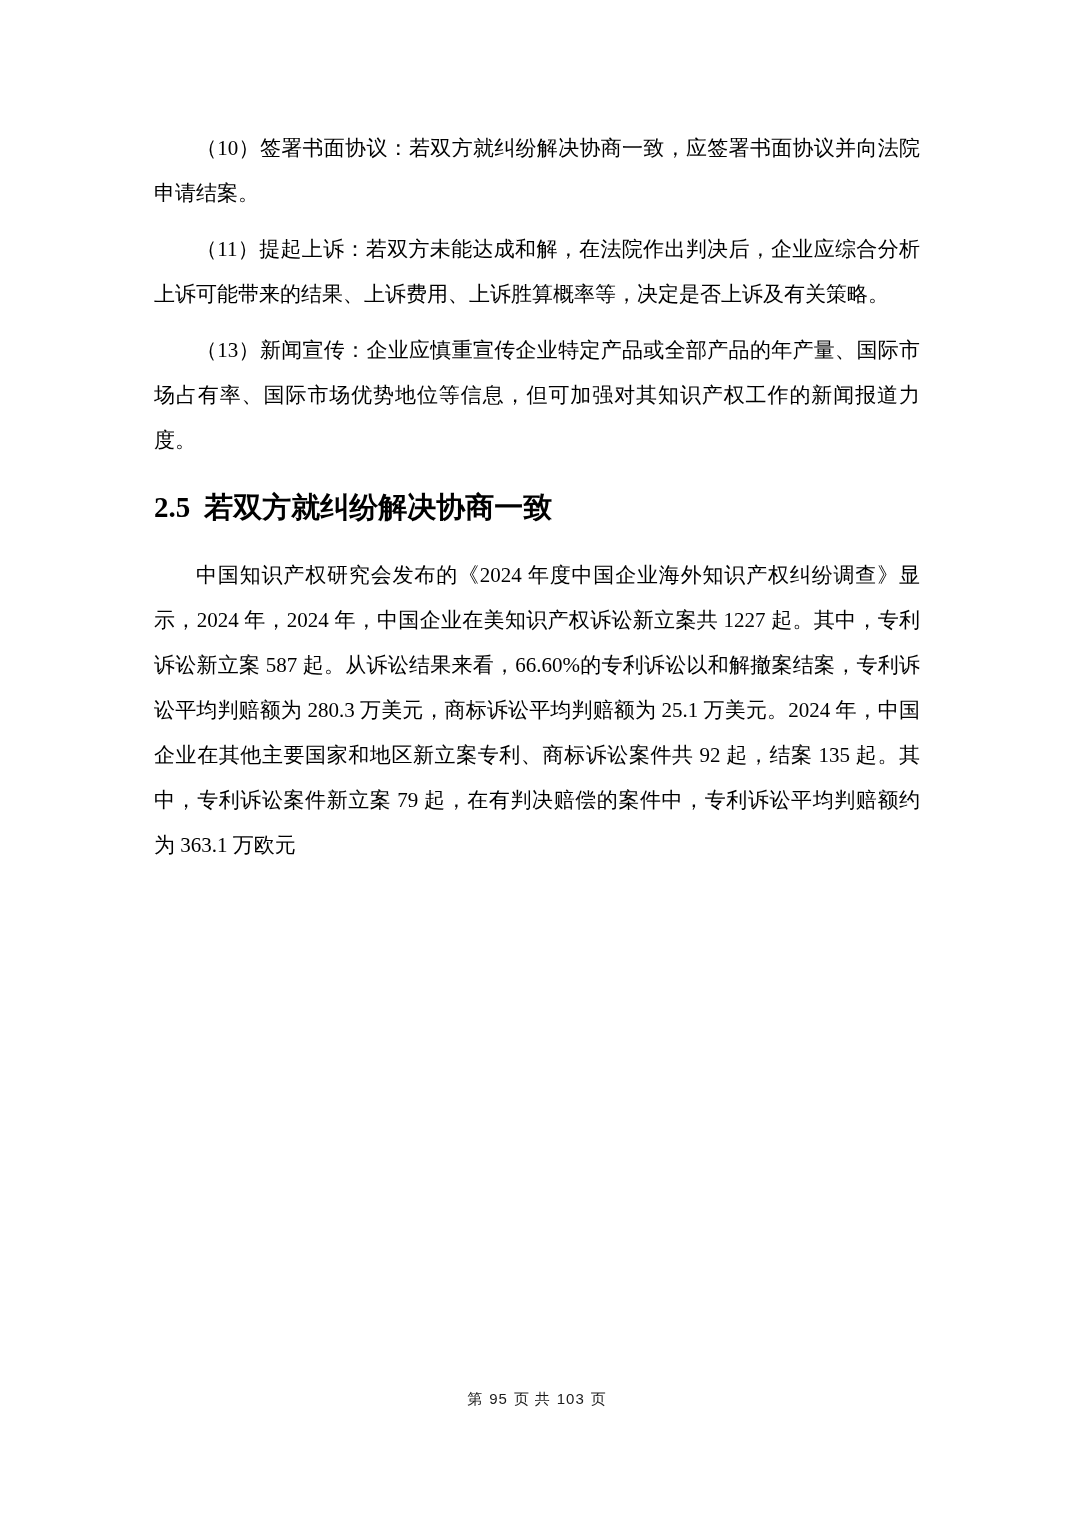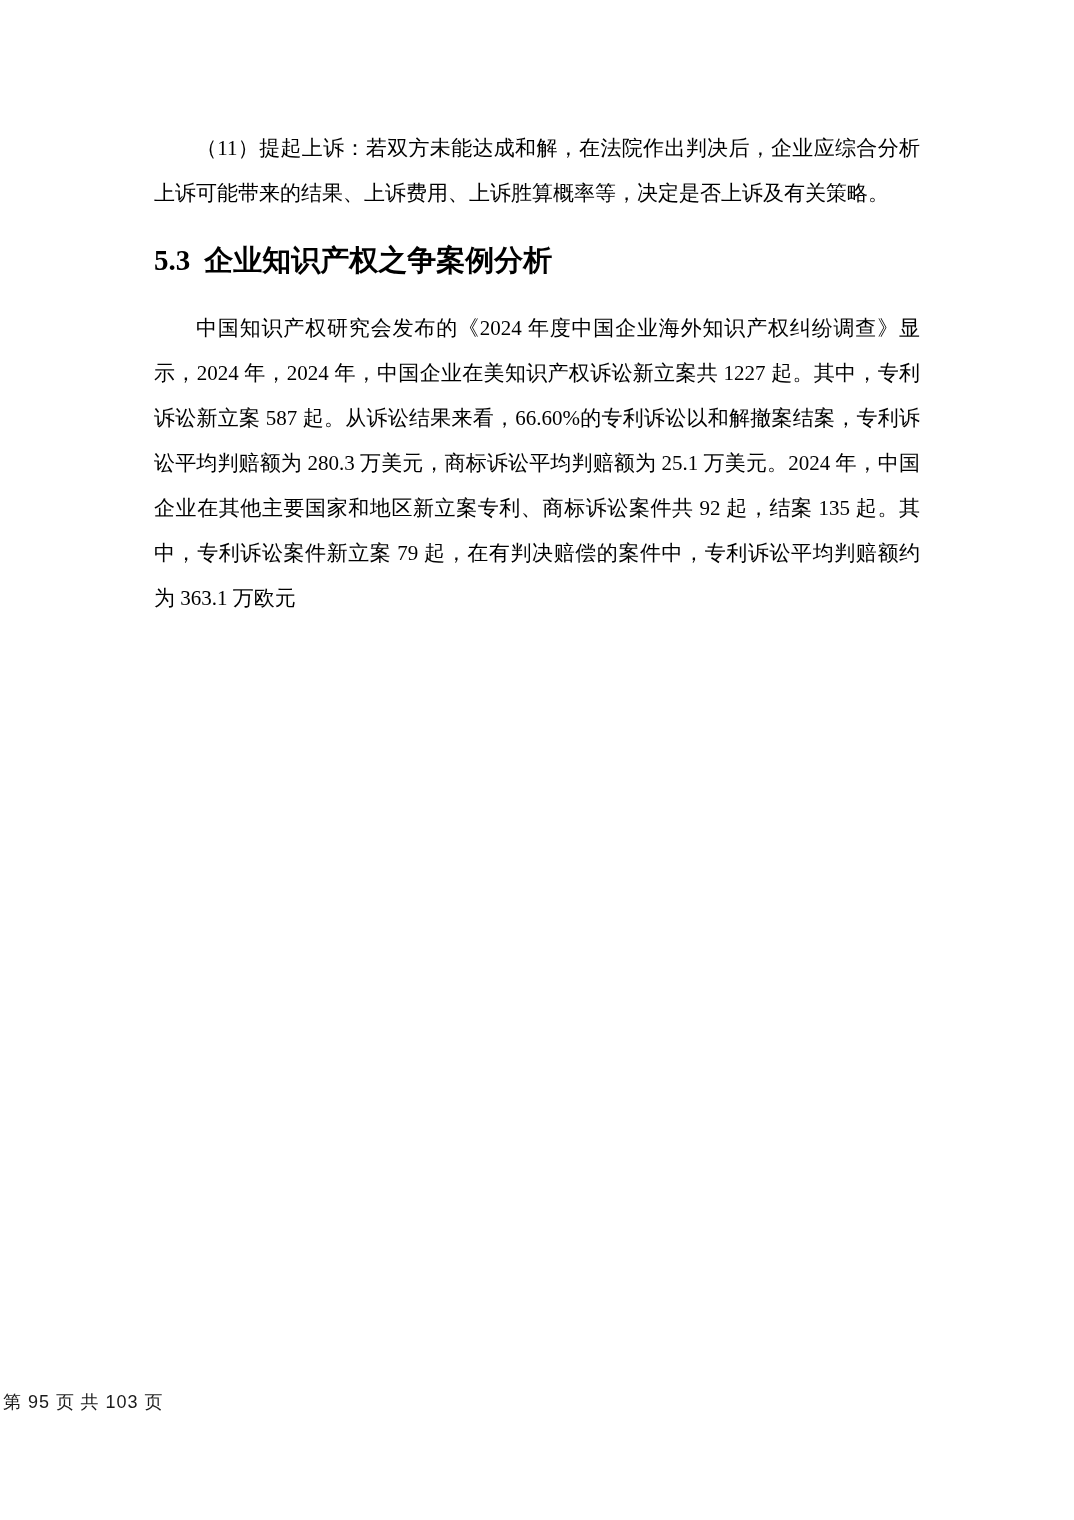--- a/index.html
+++ b/index.html
@@ -39,46 +39,49 @@
   }
   .section-number {
     display: inline-block;
     margin-right: 14px;
   }
   .page-footer {
     position: absolute;
     left: 0;
     top: 1390px;
     width: 100%;
-    font-size: 18px;
+    text-align: center;
+    font-size: 15px;
     color: #1a1a1a;
     letter-spacing: 1px;
   }
   .page-footer .footer-label {
     font-family: "Liberation Serif", "DejaVu Serif", serif;
     margin: 0 3px;
   }
   .page-footer .footer-num {
     font-family: "Liberation Sans", "DejaVu Sans", sans-serif;
     margin: 0 3px;
   }
 </style>
 </head>
 <body>
 
 <div class="page">
   <main class="content">
 
+    <p class="para">（10）签署书面协议：若双方就纠纷解决协商一致，应签署书面协议并向法院申请结案。</p>
 
     <p class="para">（11）提起上诉：若双方未能达成和解，在法院作出判决后，企业应综合分析上诉可能带来的结果、上诉费用、上诉胜算概率等，决定是否上诉及有关策略。</p>
 
 
+    <p class="para">（13）新闻宣传：企业应慎重宣传企业特定产品或全部产品的年产量、国际市场占有率、国际市场优势地位等信息，但可加强对其知识产权工作的新闻报道力度。</p>
 
     <h2 class="section-heading">
-      <span class="section-number">5.3</span><span class="section-title">企业知识产权之争案例分析</span>
+      <span class="section-number">2.5</span><span class="section-title">若双方就纠纷解决协商一致</span>
     </h2>
 
     <p class="para">中国知识产权研究会发布的《2024 年度中国企业海外知识产权纠纷调查》显示，2024 年，2024 年，中国企业在美知识产权诉讼新立案共 1227 起。其中，专利诉讼新立案 587 起。从诉讼结果来看，66.60%的专利诉讼以和解撤案结案，专利诉讼平均判赔额为 280.3 万美元，商标诉讼平均判赔额为 25.1 万美元。2024 年，中国企业在其他主要国家和地区新立案专利、商标诉讼案件共 92 起，结案 135 起。其中，专利诉讼案件新立案 79 起，在有判决赔偿的案件中，专利诉讼平均判赔额约为 363.1 万欧元</p>
 
 
 
   </main>
 
   <footer class="page-footer">
     <span class="footer-label">第</span><span class="footer-num">95</span><span class="footer-label">页 共</span><span class="footer-num">103</span><span class="footer-label">页</span>

